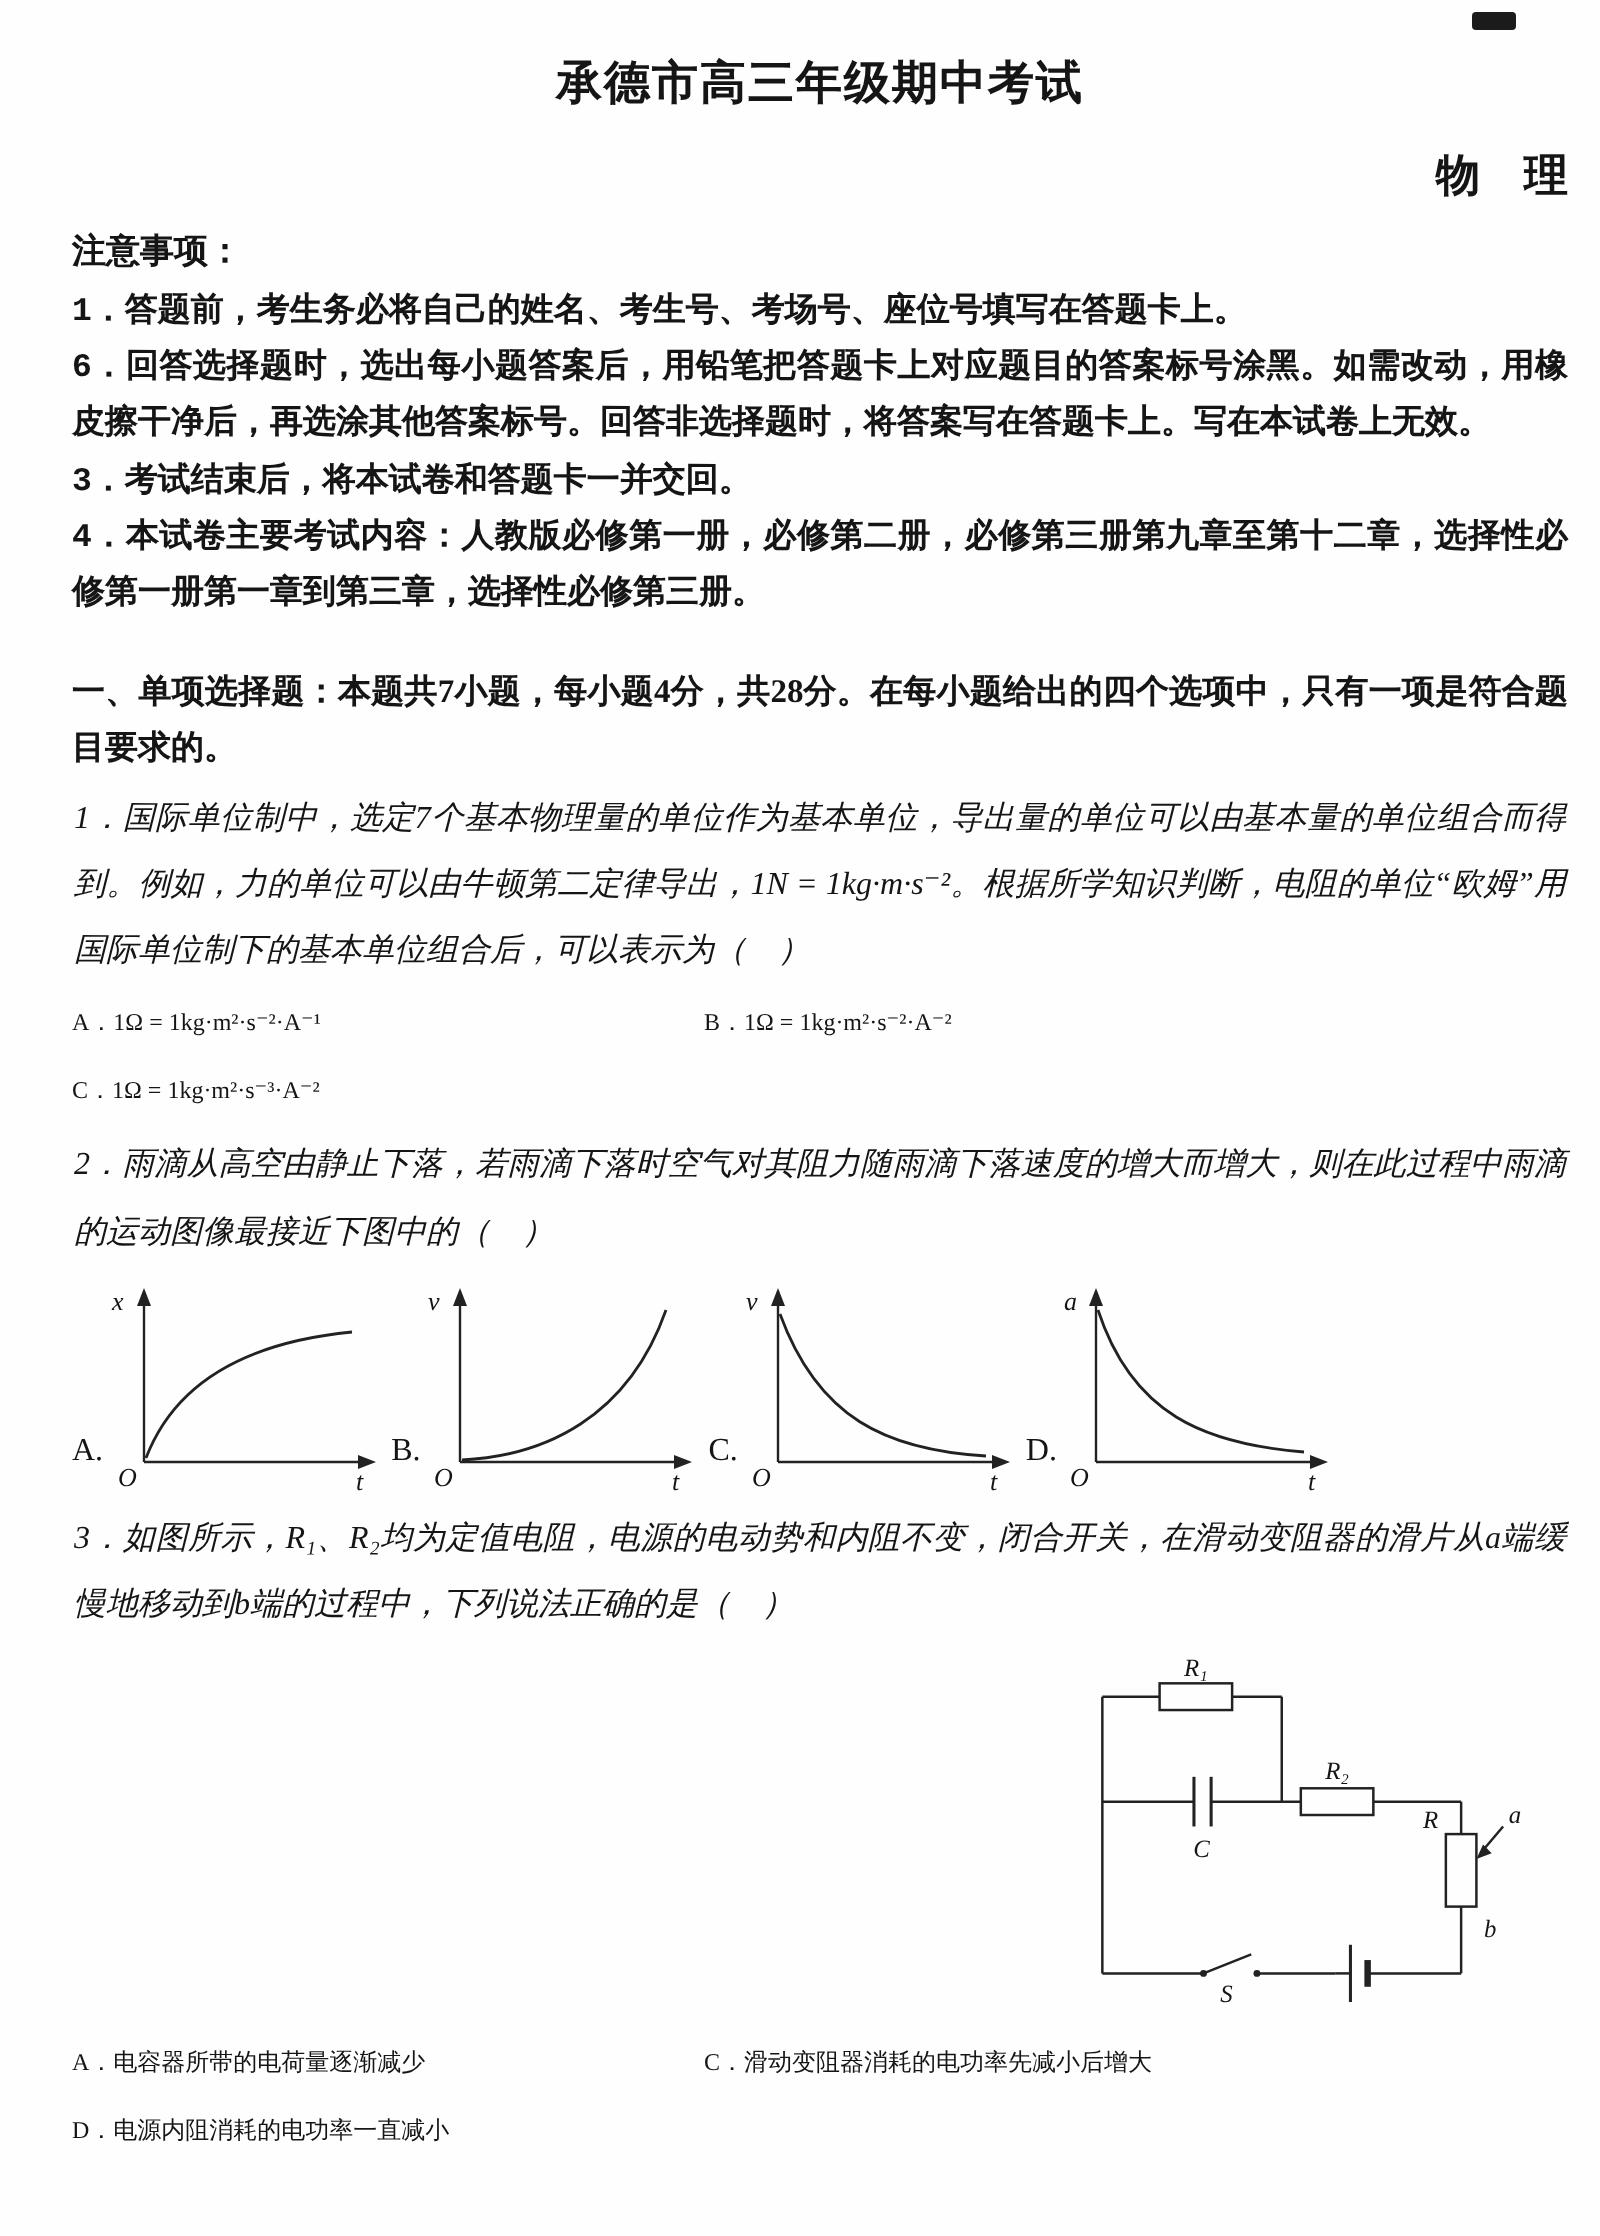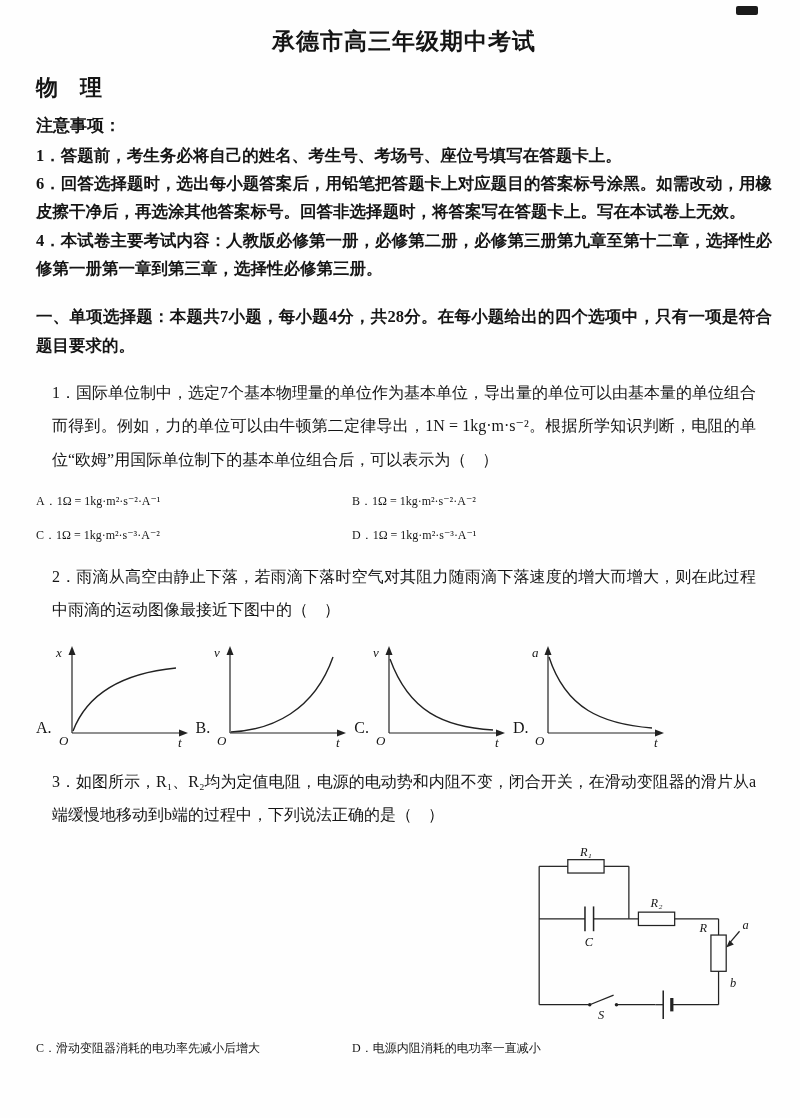--- a/index.html
+++ b/index.html
@@ -7,21 +7,21 @@
     width:800px;
     background:#ffffff;
     color:#151515;
     font-family:"Liberation Serif","DejaVu Serif",serif;
   }
   .page{
     position:relative;
     width:800px;
     height:1118px;
     box-sizing:border-box;
-    padding:16px 28px 8px 36px;
+    padding:16px 16px 8px 36px;
     background:#fefefe;
     overflow:hidden;
   }
   .corner-mark{
     position:absolute;
     top:6px;
     right:42px;
     width:22px;
     height:9px;
     background:#1b1b1b;
@@ -29,21 +29,21 @@
   }
   .title{
     margin-top:10px;
     text-align:center;
     font-size:23px;
     font-weight:700;
     letter-spacing:1px;
   }
   .subject{
     margin-top:16px;
-    text-align:left;
+    text-align:right;
     font-size:22px;
     font-weight:700;
   }
   .exam-info{
     margin-top:16px;
     text-align:center;
     font-size:17px;
     font-weight:700;
   }
   .notice{margin-top:8px;}
@@ -51,34 +51,36 @@
     font-size:17px;
     font-weight:700;
     line-height:1.8;
   }
   .notice p{
     margin:0;
     font-size:16.5px;
     font-weight:700;
     line-height:1.72;
     text-align:justify;
+    font-family:Liberation Mono, monospace;
   }
   .section-heading{
     font-size:16.5px;
     font-weight:700;
     line-height:1.72;
     text-align:justify;
     margin-top:20px;
   }
   .q{margin-top:4px;}
   .q-text{
-    margin:16px;
+    margin:1px;
     font-size:16px;
     line-height:2.08;
     text-align:justify;
+    font-style:italic;
   }
   .options-2col{
     display:grid;
     grid-template-columns:316px 1fr;
     row-gap:16px;
     font-size:12px;
     margin:10px 0 12px 0;
     line-height:1.5;
   }
   .graphs-row{
@@ -113,32 +115,32 @@
 
   <div class="corner-mark"></div>
 
   <div class="title">承德市高三年级期中考试</div>
   <div class="subject">物　理</div>
 
   <div class="notice">
     <div class="notice-heading">注意事项：</div>
     <p>1．答题前，考生务必将自己的姓名、考生号、考场号、座位号填写在答题卡上。</p>
     <p>6．回答选择题时，选出每小题答案后，用铅笔把答题卡上对应题目的答案标号涂黑。如需改动，用橡皮擦干净后，再选涂其他答案标号。回答非选择题时，将答案写在答题卡上。写在本试卷上无效。</p>
+    <p>3．考试结束后，将本试卷和答题卡一并交回。</p>
     <p>4．本试卷主要考试内容：人教版必修第一册，必修第二册，必修第三册第九章至第十二章，选择性必修第一册第一章到第三章，选择性必修第三册。</p>
   </div>
 
   <div class="section-heading">一、单项选择题：本题共7小题，每小题4分，共28分。在每小题给出的四个选项中，只有一项是符合题目要求的。</div>
 
   <div class="q">
     <p class="q-text">1．国际单位制中，选定7个基本物理量的单位作为基本单位，导出量的单位可以由基本量的单位组合而得到。例如，力的单位可以由牛顿第二定律导出，1N = 1kg·m·s⁻²。根据所学知识判断，电阻的单位“欧姆”用国际单位制下的基本单位组合后，可以表示为（　）</p>
     <div class="options-2col">
       <span>A．1Ω = 1kg·m²·s⁻²·A⁻¹</span>
       <span>B．1Ω = 1kg·m²·s⁻²·A⁻²</span>
       <span>C．1Ω = 1kg·m²·s⁻³·A⁻²</span>
-      <span>D．1Ω = 1kg·m²·s⁻³·A⁻¹</span>
     </div>
   </div>
 
   <div class="q">
     <p class="q-text">2．雨滴从高空由静止下落，若雨滴下落时空气对其阻力随雨滴下落速度的增大而增大，则在此过程中雨滴的运动图像最接近下图中的（　）</p>
     <div class="graphs-row">
 
       <span class="graph-label">A.</span>
       <svg class="graph-svg" width="142" height="106" viewBox="0 0 142 106">
         <line class="axis" x1="18" y1="90" x2="18" y2="10"></line>
@@ -243,18 +245,19 @@
         <g>
           <line class="wire" x1="140" y1="165" x2="148" y2="165"></line>
           <line class="plate" x1="148" y1="150" x2="148" y2="180"></line>
           <line class="plate-thick" x1="157" y1="158" x2="157" y2="172"></line>
           <line class="wire" x1="157" y1="165" x2="206" y2="165"></line>
         </g>
       </svg>
     </div>
 
     <div class="options-2col">
+      <span>A．电容器所带的电荷量逐渐减少</span>
       <span>C．滑动变阻器消耗的电功率先减小后增大</span>
       <span>D．电源内阻消耗的电功率一直减小</span>
     </div>
   </div>
 
 </div>
 
 </body></html>

